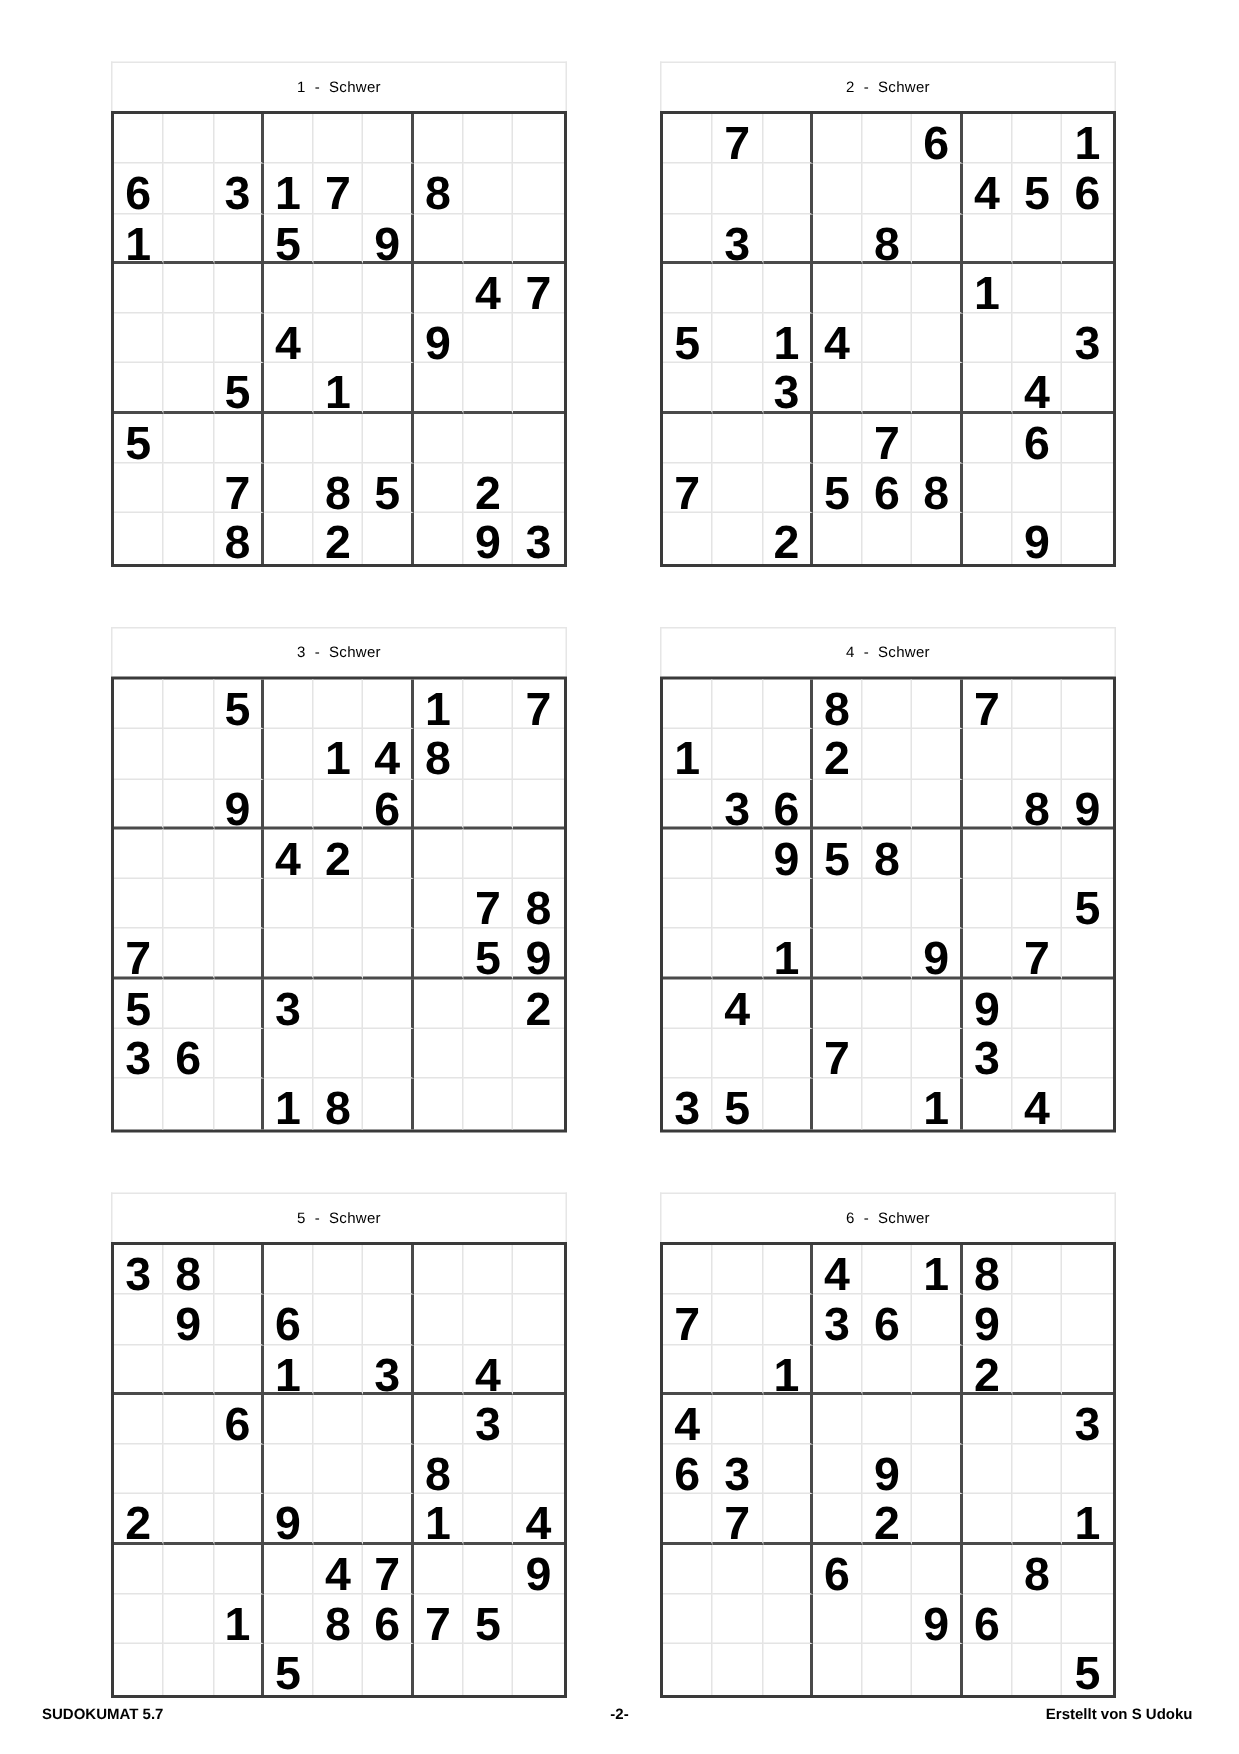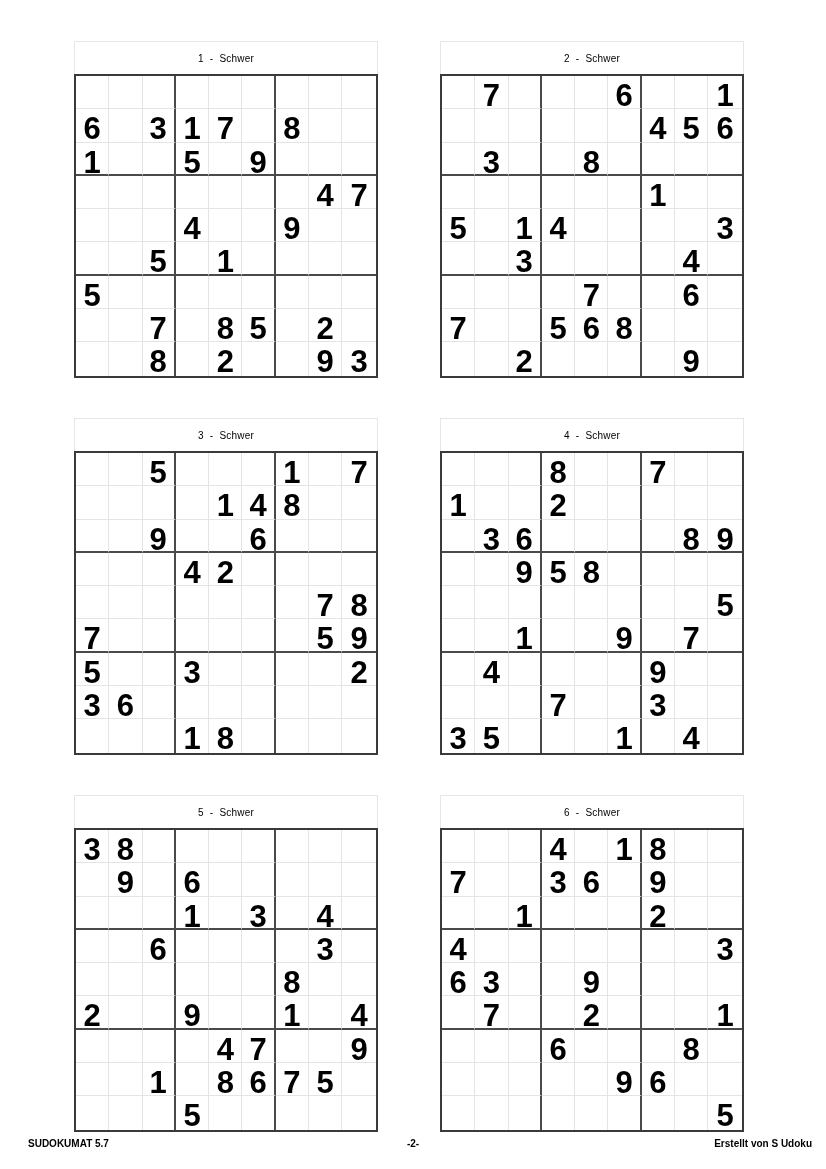--- a/index.html
+++ b/index.html
@@ -72,21 +72,21 @@
 
   .footer-item {
     position: absolute;
     top: 1138px;
     font-size: 10px;
     font-weight: bold;
     white-space: nowrap;
   }
   .footer-left   { left: 28px; }
   .footer-center { left: 0; width: 826px; text-align: center; }
-  .footer-right  { right: 14px; }
+  .footer-right  { right: 31px; }
 </style>
 </head>
 <body>
 
 <div class="panel col-left row-1">
   <div class="panel-title">
     <span>1</span>
     <span>-</span>
     <span>Schwer</span>
   </div>

